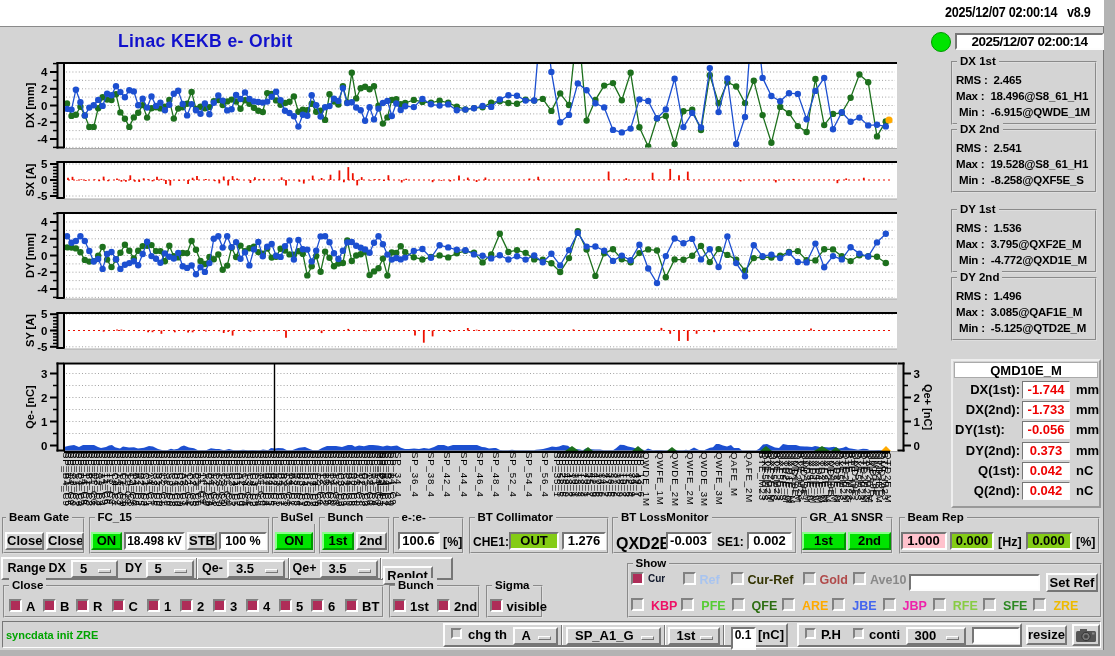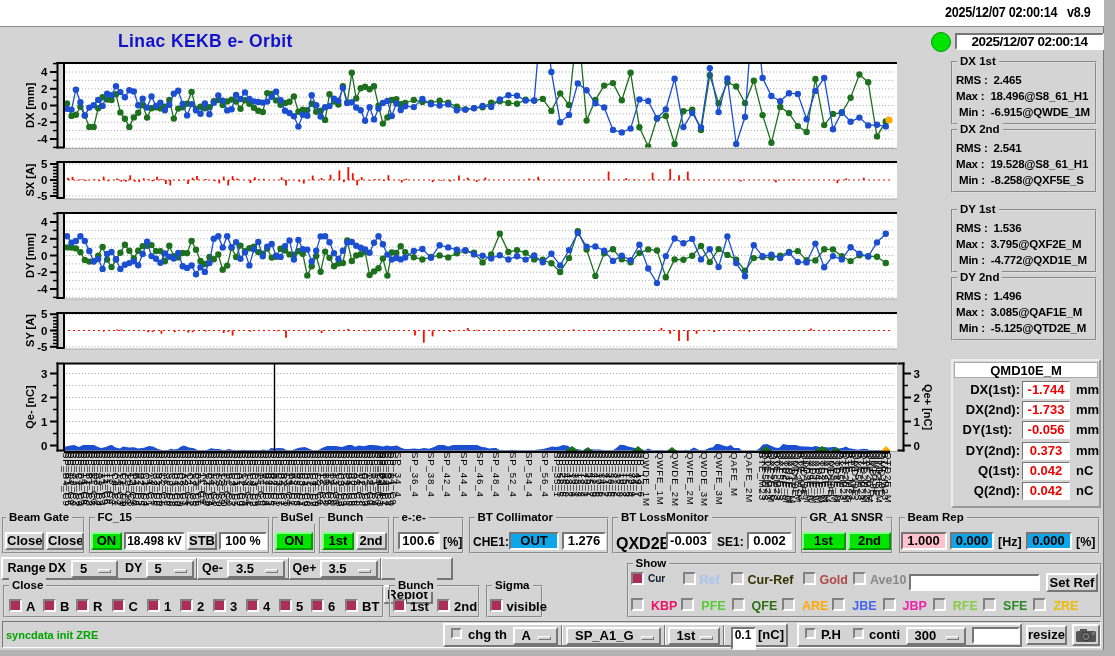--- a/index.html
+++ b/index.html
@@ -3,21 +3,21 @@
 *{margin:0;padding:0;box-sizing:border-box}
 body{width:1115px;height:656px;position:relative;overflow:hidden;background:#b3b3b3;font-family:"Liberation Sans",sans-serif;font-weight:bold;color:#000}
 #top{position:absolute;left:0;top:0;width:1104px;height:26px;background:#fff}
 #win{position:absolute;left:0;top:26px;width:1104px;height:624px;background:#d4d4d4;border-top:1px solid #8a8a8a;border-right:1px solid #777}
 .ab{position:absolute}
 .grp{position:absolute;border:2px groove #dedede}
 .glab{position:absolute;background:#d4d4d4;padding:0 3px;font-size:11.5px;line-height:14px;white-space:nowrap}
 .btn{position:absolute;background:#d4d4d4;border-top:2px solid #fdfdfd;border-left:2px solid #fdfdfd;border-bottom:2px solid #767676;border-right:2px solid #767676;text-align:center;font-size:12.5px;white-space:nowrap;overflow:hidden}
 .grn{background:#00e400;border-top-color:#8f8;border-left-color:#8f8;border-bottom-color:#090;border-right-color:#090}
 .sunk{position:absolute;background:#fff;border-top:2px solid #767676;border-left:2px solid #767676;border-bottom:2px solid #fdfdfd;border-right:2px solid #fdfdfd;text-align:center;font-size:13px;white-space:nowrap;overflow:hidden}
-.sgray{background:#0ea5e9}
+.sgray{background:#84cc16}
 .spink{background:#ffc2cd}
 .chk{position:absolute;width:13px;height:13px;background:#ae2c58;border-top:2px solid #818181;border-left:2px solid #818181;border-bottom:2px solid #fff;border-right:2px solid #fff}
 .chku{background:#cfcfcf}
 .opt{position:absolute;background:#d4d4d4;border-top:2px solid #fdfdfd;border-left:2px solid #fdfdfd;border-bottom:2px solid #767676;border-right:2px solid #767676;font-size:13px}
 .opt i{position:absolute;right:5px;top:7px;width:13px;height:4px;background:#d4d4d4;border-top:1.5px solid #fdfdfd;border-left:1.5px solid #fdfdfd;border-bottom:1.5px solid #767676;border-right:1.5px solid #767676;font-style:normal}
 .t{position:absolute;white-space:nowrap;font-size:13px}
 .t12{font-size:11.5px;letter-spacing:-0.2px}
 </style></head><body>
 <div id="top"></div>
 <div class="t" style="left:945px;top:3px;font-size:15px;letter-spacing:-0.3px;transform:scaleX(0.84);transform-origin:0 0">2025/12/07 02:00:14&nbsp;&nbsp;&nbsp;v8.9</div>
@@ -1115,21 +1115,21 @@
 <div class="t t12" style="left:956px;top:306px">Max :&nbsp; 3.085@QAF1E_M</div>
 <div class="t t12" style="left:959px;top:322px">Min :&nbsp; -5.125@QTD2E_M</div>
 <div class="ab" style="left:951px;top:359px;width:150px;height:149px;border:2px solid #999;border-top-color:#eee;border-left-color:#eee;background:#d4d4d4"></div>
 <div class="ab" style="left:954px;top:362px;width:144px;height:16px;background:#fff;border:1px solid #aaa;text-align:center;font-size:13px;line-height:15px">QMD10E_M</div>
 <div class="t" style="left:955px;top:382px;width:65px;text-align:right">DX(1st):</div>
 <div class="sunk" style="left:1022px;top:381px;width:48px;height:18px;line-height:15px;color:#e00;border-width:1.5px">-1.744</div>
 <div class="t" style="left:1076px;top:382px">mm</div>
 <div class="t" style="left:955px;top:402px;width:65px;text-align:right">DX(2nd):</div>
 <div class="sunk" style="left:1022px;top:401px;width:48px;height:18px;line-height:15px;color:#e00;border-width:1.5px">-1.733</div>
 <div class="t" style="left:1076px;top:402px">mm</div>
-<div class="t" style="left:955px;top:422px;width:65px;text-align:center">DY(1st):</div>
+<div class="t" style="left:955px;top:422px;width:65px;text-align:left">DY(1st):</div>
 <div class="sunk" style="left:1022px;top:421px;width:48px;height:18px;line-height:15px;color:#e00;border-width:1.5px">-0.056</div>
 <div class="t" style="left:1076px;top:422px">mm</div>
 <div class="t" style="left:955px;top:443px;width:65px;text-align:right">DY(2nd):</div>
 <div class="sunk" style="left:1022px;top:442px;width:48px;height:18px;line-height:15px;color:#e00;border-width:1.5px">0.373</div>
 <div class="t" style="left:1076px;top:443px">mm</div>
 <div class="t" style="left:955px;top:463px;width:65px;text-align:right">Q(1st):</div>
 <div class="sunk" style="left:1022px;top:462px;width:48px;height:18px;line-height:15px;color:#e00;border-width:1.5px">0.042</div>
 <div class="t" style="left:1076px;top:463px">nC</div>
 <div class="t" style="left:955px;top:483px;width:65px;text-align:right">Q(2nd):</div>
 <div class="sunk" style="left:1022px;top:482px;width:48px;height:18px;line-height:15px;color:#e00;border-width:1.5px">0.042</div>
@@ -1183,21 +1183,21 @@
 <div class="opt" style="left:71px;top:559.5px;width:47px;height:18px;line-height:14px;padding-left:7px;font-size:13px">5<i></i></div>
 <div class="t" style="left:125px;top:561px;font-size:12.5px;color:#000">DY</div>
 <div class="opt" style="left:145.5px;top:559.5px;width:48px;height:18px;line-height:14px;padding-left:7px;font-size:13px">5<i></i></div>
 <div class="ab" style="left:196px;top:558px;width:2px;height:21px;border-left:1px solid #767676;border-right:1px solid #fdfdfd"></div>
 <div class="t" style="left:202px;top:561px;font-size:12.5px;color:#000">Qe-</div>
 <div class="opt" style="left:227px;top:559.5px;width:58px;height:18px;line-height:14px;padding-left:7px;font-size:13px">3.5<i></i></div>
 <div class="ab" style="left:288px;top:558px;width:2px;height:21px;border-left:1px solid #767676;border-right:1px solid #fdfdfd"></div>
 <div class="t" style="left:292.5px;top:561px;font-size:12.5px;color:#000">Qe+</div>
 <div class="opt" style="left:319.5px;top:559.5px;width:58px;height:18px;line-height:14px;padding-left:7px;font-size:13px">3.5<i></i></div>
 <div class="ab" style="left:380px;top:558px;width:2px;height:21px;border-left:1px solid #767676;border-right:1px solid #fdfdfd"></div>
-<div class="btn " style="left:382.5px;top:585px;width:50px;height:19px;line-height:15px;font-size:13px">Replot</div>
+<div class="btn " style="left:382.5px;top:566px;width:50px;height:19px;line-height:15px;font-size:13px">Replot</div>
 <div class="grp" style="left:3px;top:585px;width:381px;height:33px"></div>
 <div class="glab" style="left:9px;top:578px">Close</div>
 <div class="chk" style="left:9px;top:599px"></div>
 <div class="t" style="left:26px;top:599px;font-size:13px;color:#000">A</div>
 <div class="chk" style="left:43px;top:599px"></div>
 <div class="t" style="left:60px;top:599px;font-size:13px;color:#000">B</div>
 <div class="chk" style="left:76px;top:599px"></div>
 <div class="t" style="left:93px;top:599px;font-size:13px;color:#000">R</div>
 <div class="chk" style="left:111.5px;top:599px"></div>
 <div class="t" style="left:128.5px;top:599px;font-size:13px;color:#000">C</div>

